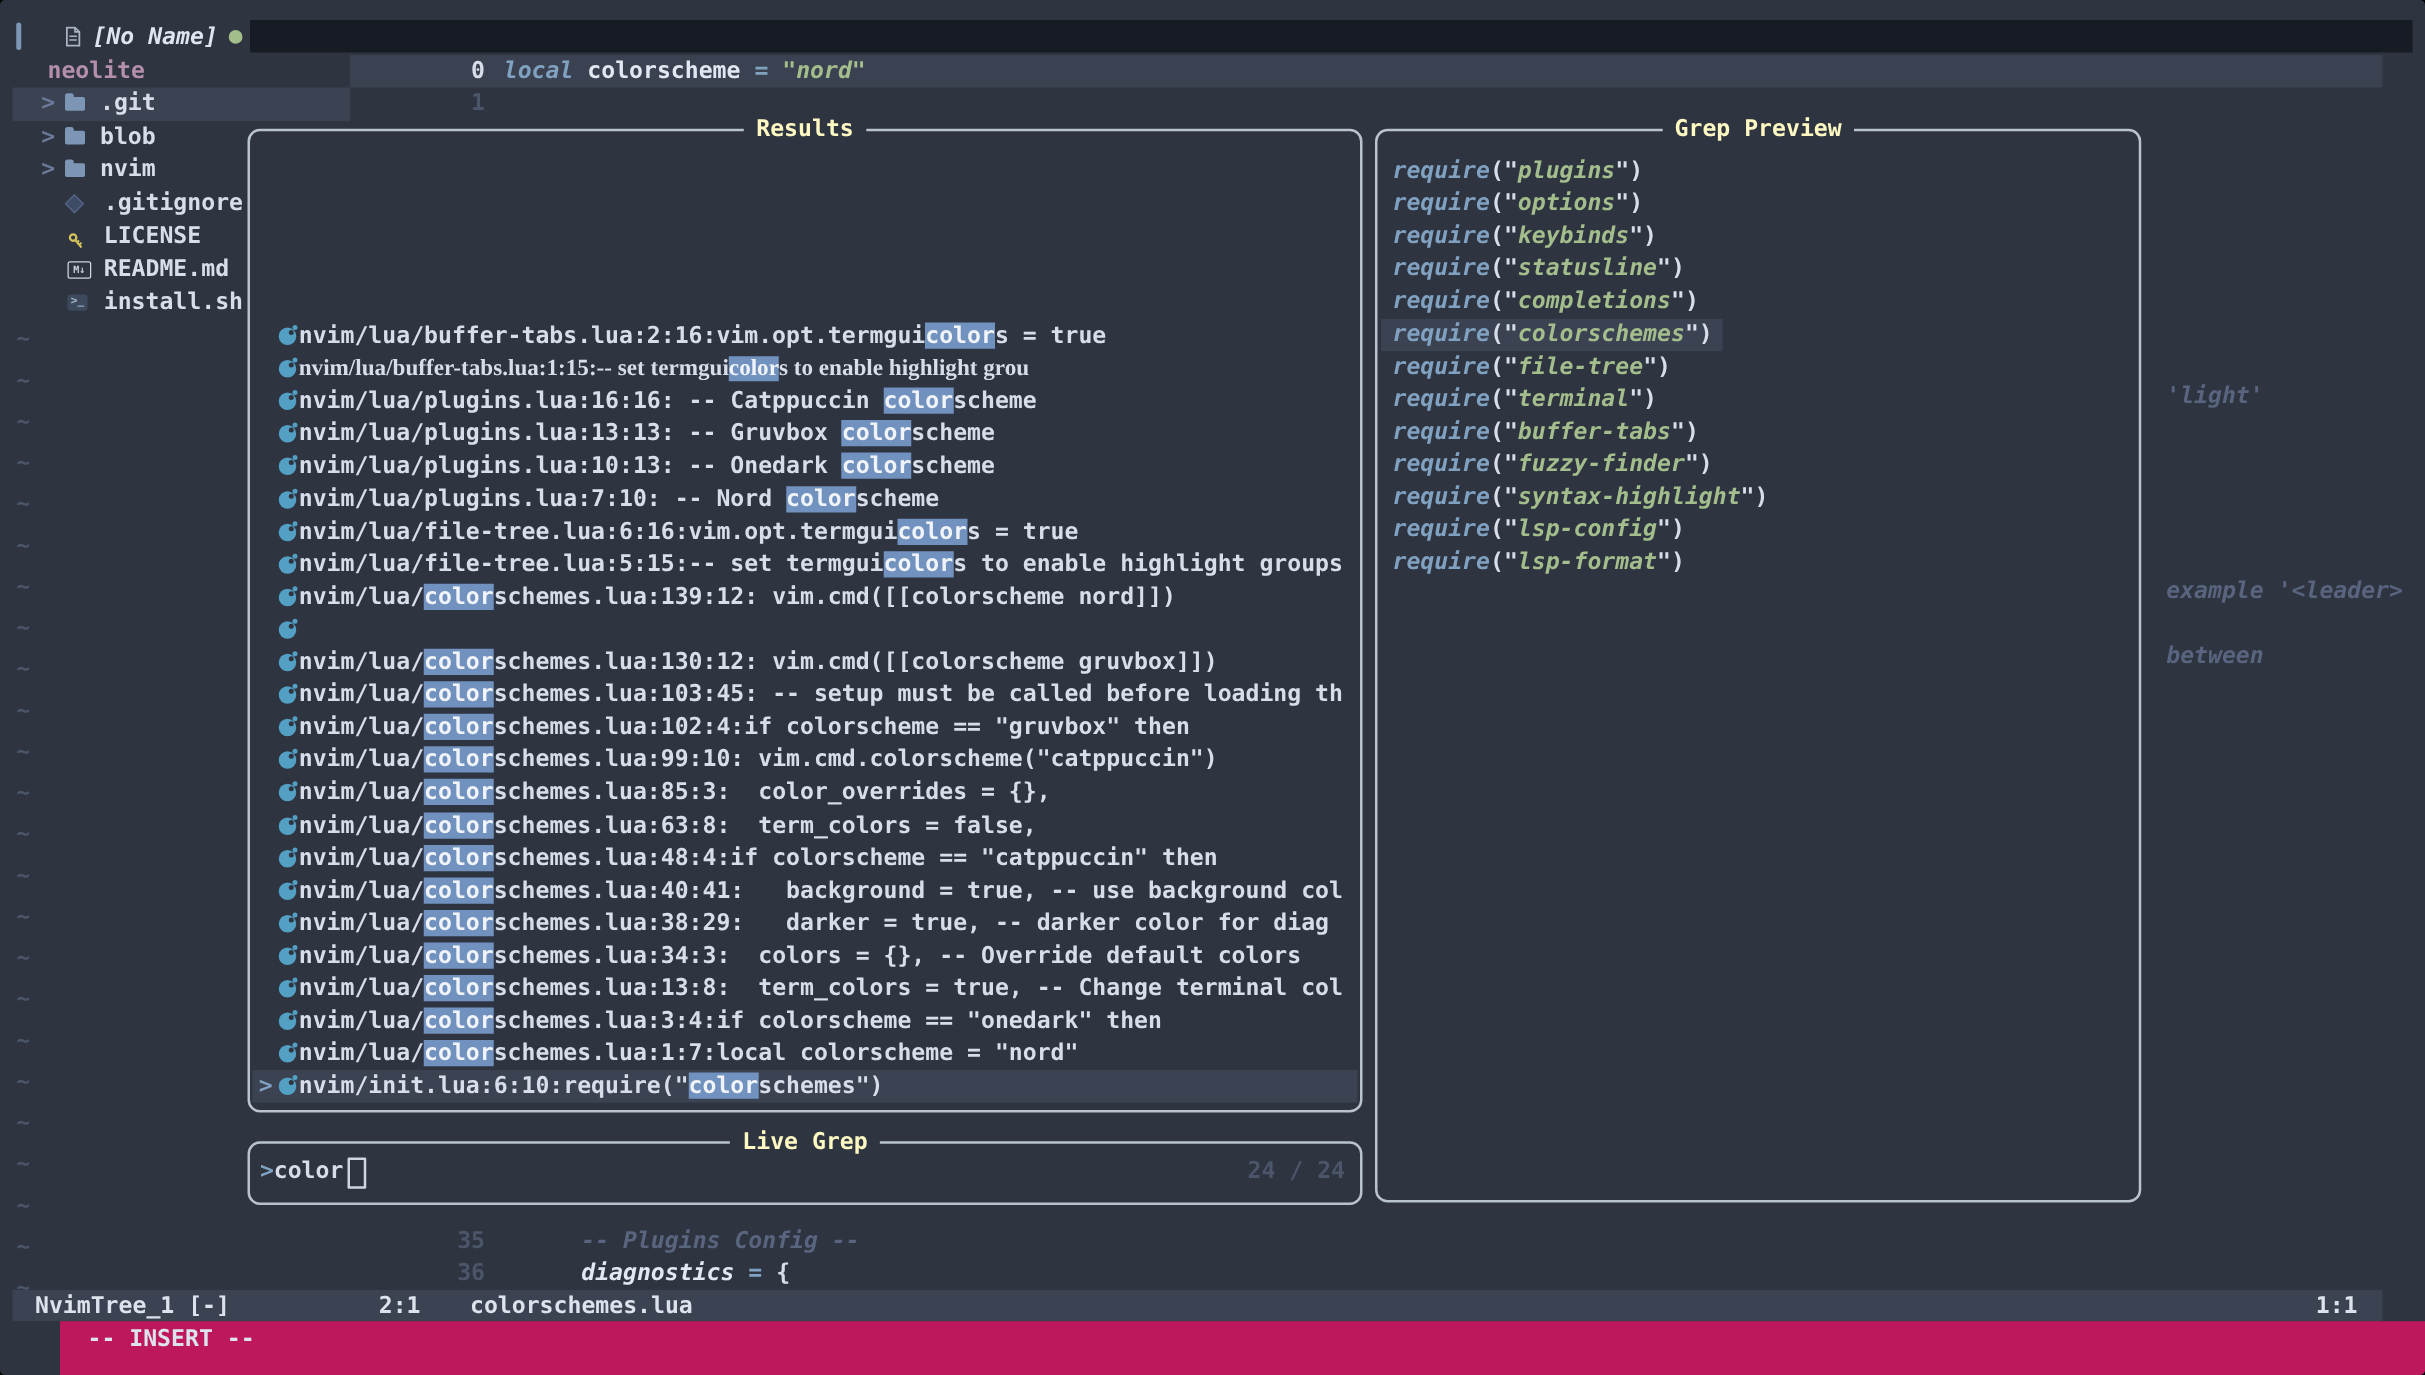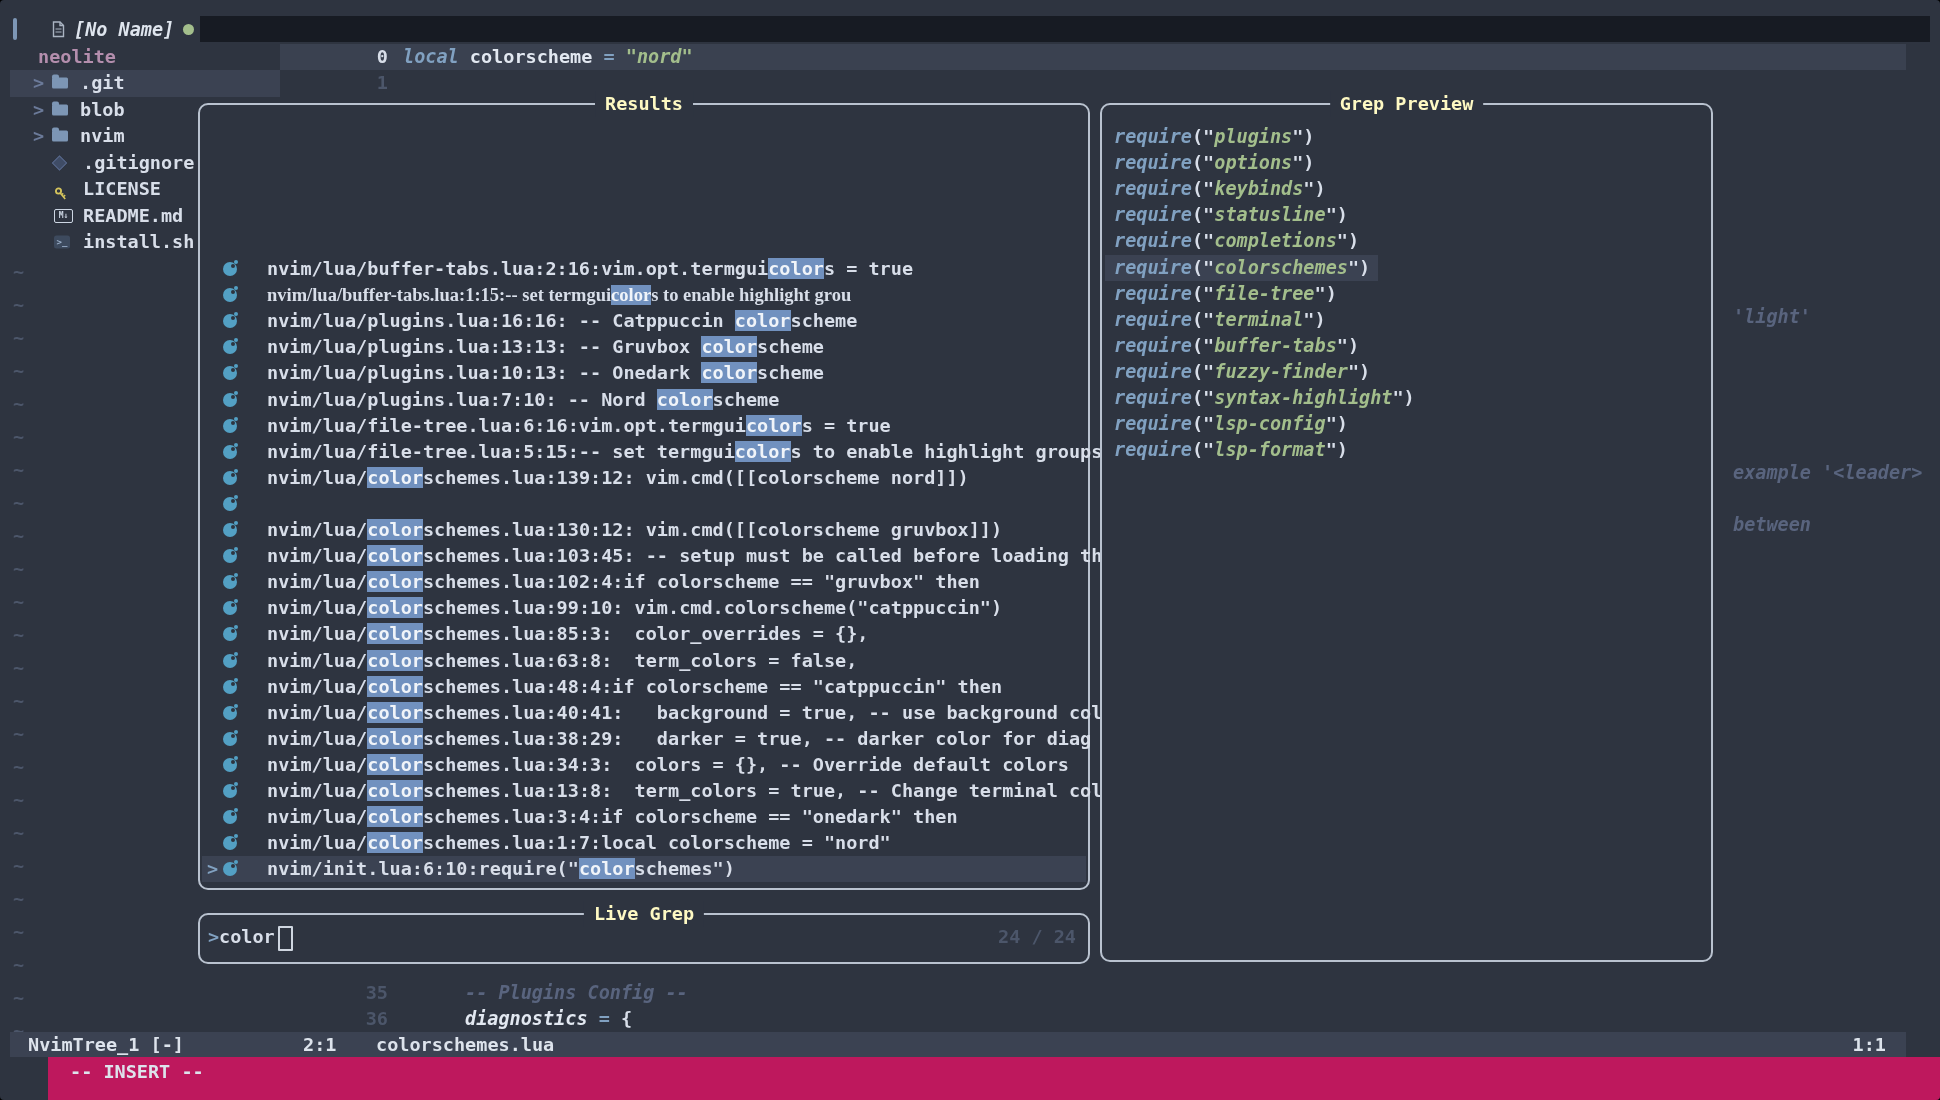--- a/index.html
+++ b/index.html
@@ -46,21 +46,21 @@
   .float{position:absolute;border:2px solid var(--border);border-radius:10px;}
   .float-title{position:absolute;top:-14px;left:50%;transform:translateX(-50%);background:var(--bg);padding:0 10px;color:#fef9c3;font-weight:700;white-space:nowrap;line-height:26px;}
   .results{left:198px;top:103px;width:888px;height:783px;}
   .entries{position:absolute;left:2px;right:2px;top:151px;height:628px;}
   .entry{position:absolute;left:0;right:0;height:26.1px;line-height:26.1px;}
   .entry.sel{background:var(--surface);}
   .caret{position:absolute;left:5px;color:var(--blue);font-weight:700;}
   .lua-icon{position:absolute;left:21px;top:6px;width:14px;height:14px;border-radius:50%;background:var(--lua);}
   .lua-icon::before{content:"";position:absolute;width:4px;height:4px;border-radius:50%;background:var(--bg);top:2px;right:2px;}
   .lua-icon::after{content:"";position:absolute;width:4px;height:4px;border-radius:50%;background:var(--lua);top:-2px;right:-1px;}
-  .etext{position:absolute;left:37px;white-space:pre;color:var(--fg);font-weight:700;margin-left:28px;}
+  .etext{position:absolute;left:37px;white-space:pre;color:var(--fg);font-weight:700;}
   .match{background:var(--match-bg);color:#f0f4f9;}
   .livegrep{left:198px;top:913px;width:888px;height:47px;}
   .lg-caret{position:absolute;left:8px;line-height:44px;color:var(--blue);font-weight:700;}
   .lg-query{position:absolute;left:19px;line-height:44px;color:var(--fg);font-weight:700;white-space:pre;}
   .lg-cursor{position:absolute;left:78px;top:11px;width:11px;height:21px;border:2px solid #cfd6e0;border-radius:1px;}
   .lg-counter{position:absolute;right:12px;line-height:44px;color:var(--dim);font-weight:700;white-space:pre;}
   .preview{left:1100px;top:103px;width:609px;height:855px;}
   .plines{position:absolute;left:0;top:19px;right:0;}
   .pline{position:absolute;left:0;right:6px;height:26.1px;line-height:26.1px;}
   .pinner{display:inline-block;margin-left:3px;padding:0 8px 0 9px;white-space:pre;}

